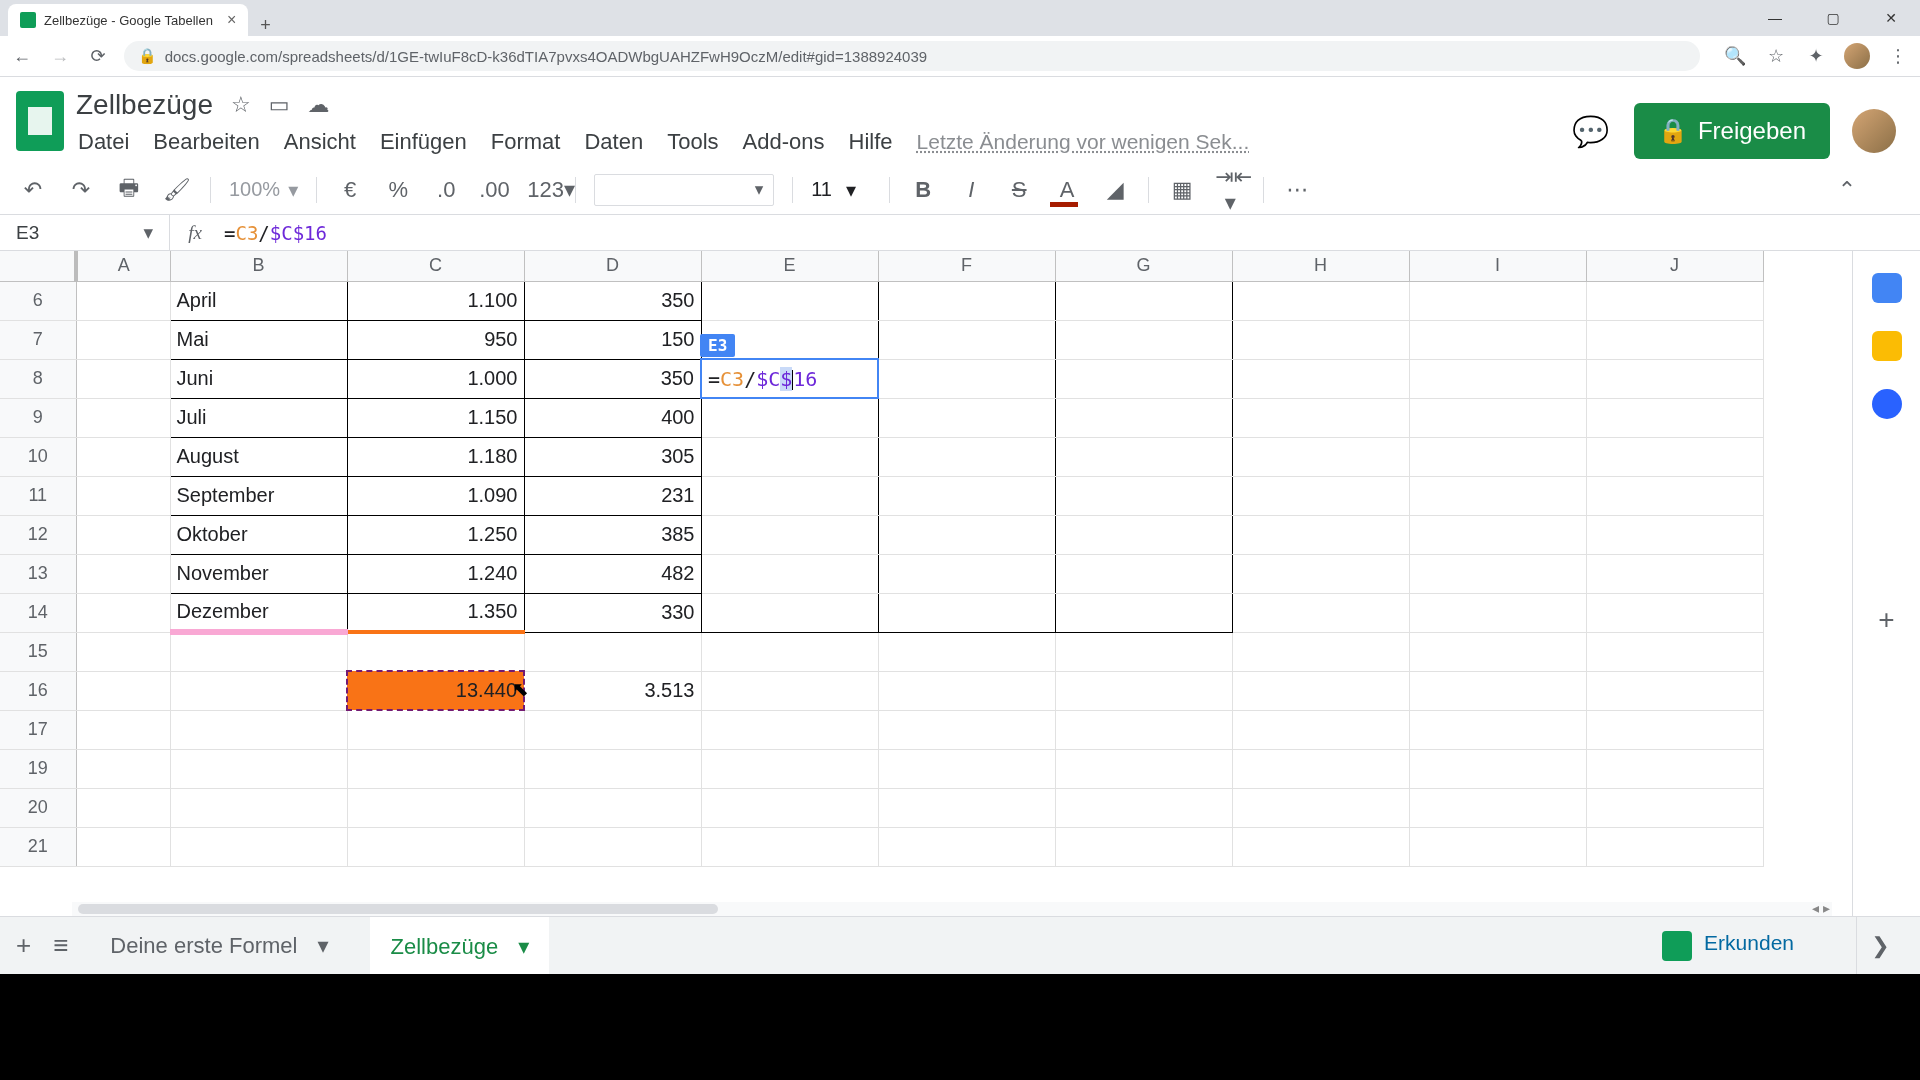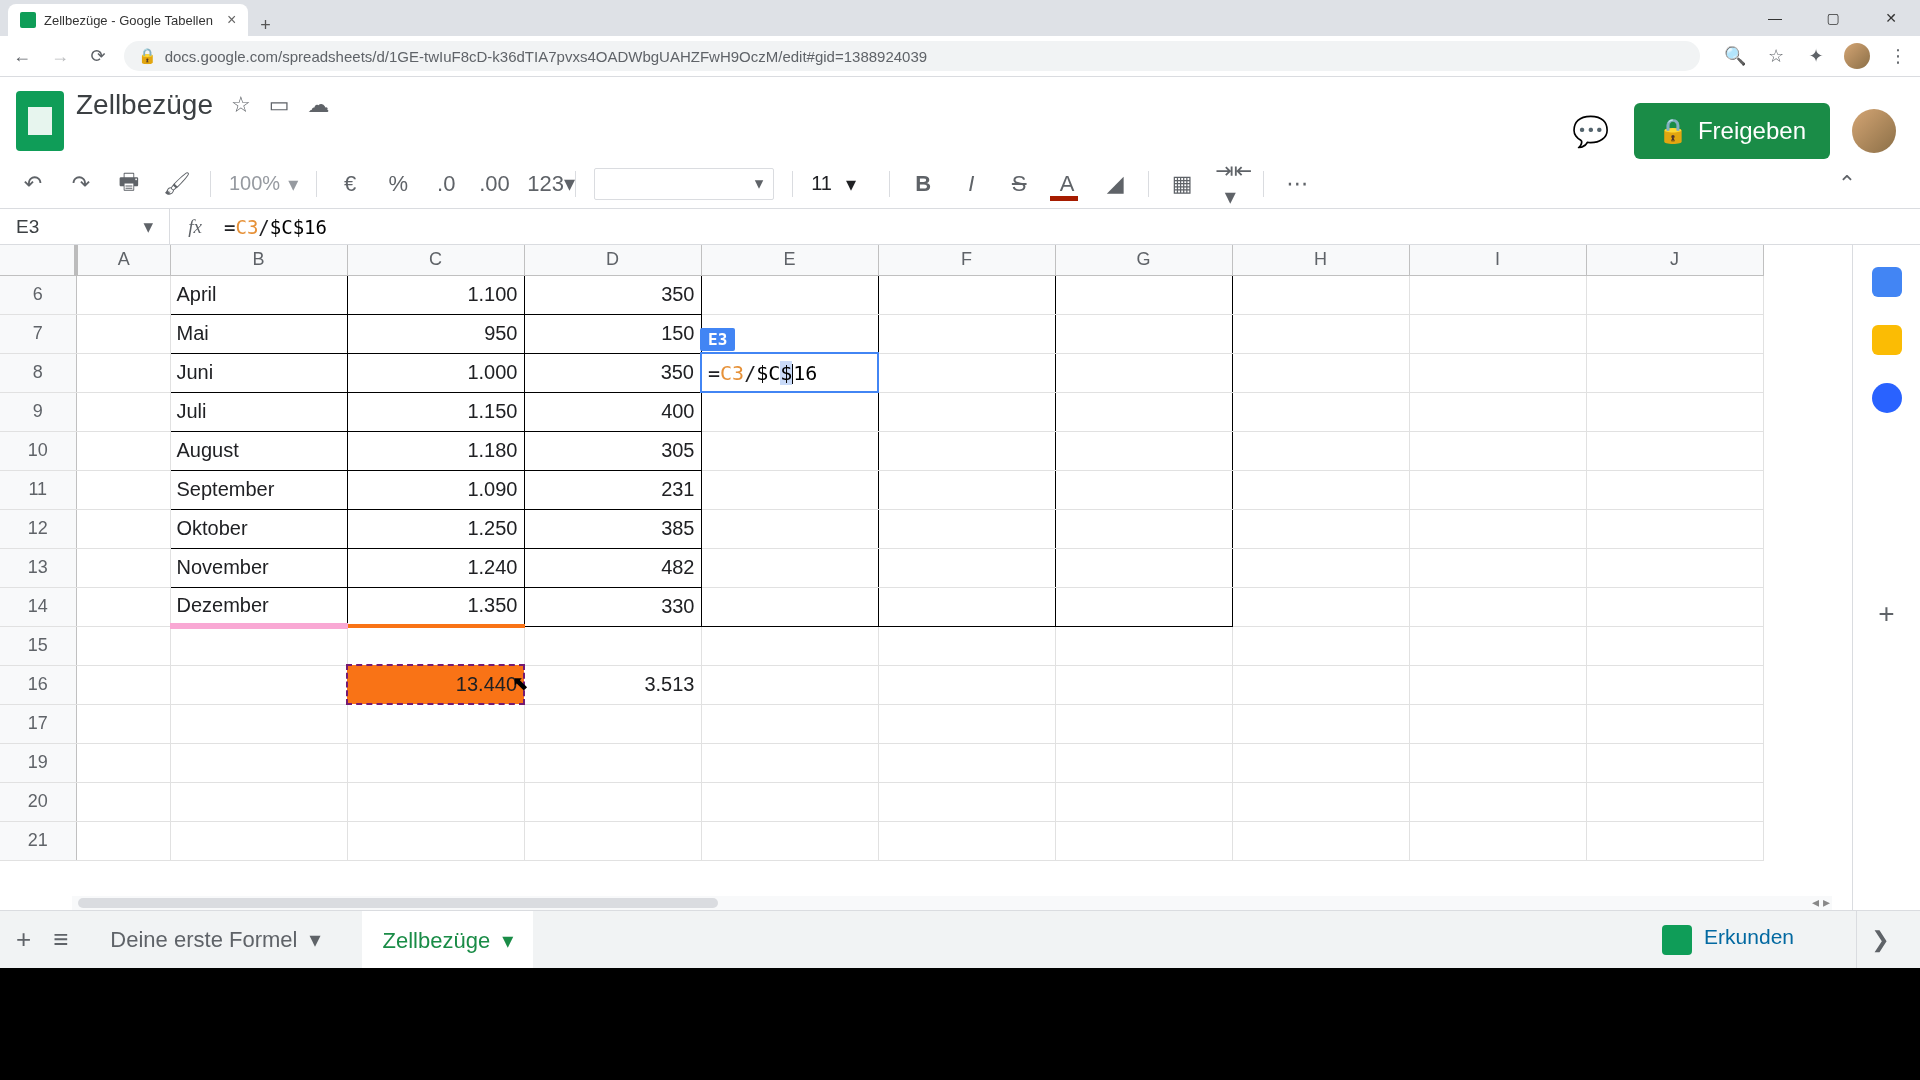--- a/index.html
+++ b/index.html
@@ -46,21 +46,21 @@
   .text-color { position: relative; }
   .text-color::after { content:''; position:absolute; bottom:-4px; left:-2px; width: 28px; height: 5px; background: #a61c00; }
   .collapse { margin-left: auto; margin-right: 40px; }
   
   
   .formula-row { background: #fff; height: 36px; display: flex; align-items: center; border-bottom: 1px solid #dadce0; }
   .name-box { width: 170px; height: 100%; border-right: 1px solid #dadce0; display: flex; align-items: center; padding: 0 16px; font-size: 19px; color: #3c4043; justify-content: space-between; }
   .fx { width: 50px; text-align: center; color: #5f6368; font-style: italic; font-size: 19px; font-family: serif; }
   .formula-input { flex: 1; font-size: 19px; color: #202124; font-family: 'Consolas', monospace; padding-left: 4px; }
   .fc3 { color: #e69138; }
-  .fc16 { color: #000000; text-align: right; }
+  .fc16 { color: #6d28d9; text-align: right; }
   
   
   .grid-area { background: #fff; position: relative; height: 665px; display:flex; }
   .grid-main { flex:1; position:relative; overflow:hidden; }
   table.sheet { border-collapse: collapse; }
   .sheet th.row-h, .sheet td.row-h { width: 76px; background: #f8f9fa; border-right: 1px solid #c0c0c0; border-bottom: 1px solid #e1e1e1; text-align: center; font-weight: normal; color: #5f6368; font-size: 18px; height: 39px; }
   .sheet th.row-h.first { border-right: 4px solid #bcbcbc; }
   .sheet tr.col-headers th { background: #f8f9fa; border-right: 1px solid #c0c0c0; border-bottom: 1px solid #c0c0c0; height: 30px; font-weight: normal; color: #5f6368; font-size: 18px; }
   .sheet td { border: 1px solid #e1e1e1; height: 39px; padding: 0 6px; font-size: 20px; color: #202124; vertical-align: middle; }
   .sheet td.num { text-align: right; }
@@ -88,21 +88,21 @@
   .side-plus { color: #5f6368; font-size: 28px; margin-top: auto; margin-bottom: 280px; }
   .grid-scroll-h { position:absolute; left:72px; right:20px; bottom:0; height:14px; background:#f8f9fa; display:flex; align-items:center; }
   .grid-scroll-h .thumb { height:10px; width:640px; background:#dadce0; border-radius:5px; margin-left:6px; }
   .nav-arrows { position:absolute; right:22px; bottom:0; display:flex; gap:4px; color:#888; font-size:14px; }
   
   .mouse-cursor { position: absolute; left: 512px; top: 426px; font-size: 20px; color:#000; pointer-events:none; z-index:50; }
   
   
   .sheet-bar { background: #f1f3f4; height: 58px; display: flex; align-items: center; border-top: 1px solid #dadce0; padding: 0 16px; gap: 22px; }
   .sheet-plus, .sheet-all { color: #5f6368; font-size: 26px; cursor: pointer; }
-  .sheet-tab { padding: 0 20px; height: 100%; display: flex; align-items: center; gap: 12px; font-size: 22px; color: #5f6368; cursor: pointer; }
+  .sheet-tab { padding: 0 20px; height: 100%; display: flex; align-items: center; gap: 20px; font-size: 22px; color: #5f6368; cursor: pointer; }
   .sheet-tab.active { background: #fff; color: #1a8c47; font-weight: 500; border-top: 3px solid transparent; }
   .explore { margin-left: auto; display: flex; align-items: flex-start; gap: 12px; color: #0369a1; font-size: 21px; cursor: pointer; padding-right: 40px; }
   .explore-ic { width: 30px; height: 30px; background: #0f9d58; border-radius: 4px; }
   .side-expand { width: 48px; height: 100%; border-left: 1px solid #dadce0; display:flex;align-items:center;justify-content:center;color:#5f6368;font-size:22px; }
   
   .win-controls { position: absolute; right: 0; top: 0; display: flex; height: 36px; }
   .win-btn { width: 58px; display:flex;align-items:center;justify-content:center;color:#333;font-size:14px; }
 </style>
 </head>
 <body>
@@ -139,20 +139,32 @@
 </div>
 
 <div class="app-header">
   <div class="sheets-logo"></div>
   <div class="title-area">
     <div class="title-row">
       <span class="doc-title">Zellbezüge</span>
       <span class="title-icon">☆</span>
       <span class="title-icon">▭</span>
       <span class="title-icon">☁</span>
+    </div>
+    <div class="menu-bar">
+      <span class="menu-item">Datei</span>
+      <span class="menu-item">Bearbeiten</span>
+      <span class="menu-item">Ansicht</span>
+      <span class="menu-item">Einfügen</span>
+      <span class="menu-item">Format</span>
+      <span class="menu-item">Daten</span>
+      <span class="menu-item">Tools</span>
+      <span class="menu-item">Add-ons</span>
+      <span class="menu-item">Hilfe</span>
+      <span class="last-edit">Letzte Änderung vor wenigen Sek...</span>
     </div>
   </div>
   <div class="header-right">
     <span class="comment-icon">💬</span>
     <div class="share-btn">
       <span>🔒</span>
       <span>Freigeben</span>
     </div>
     <span class="avatar-big"></span>
   </div>

